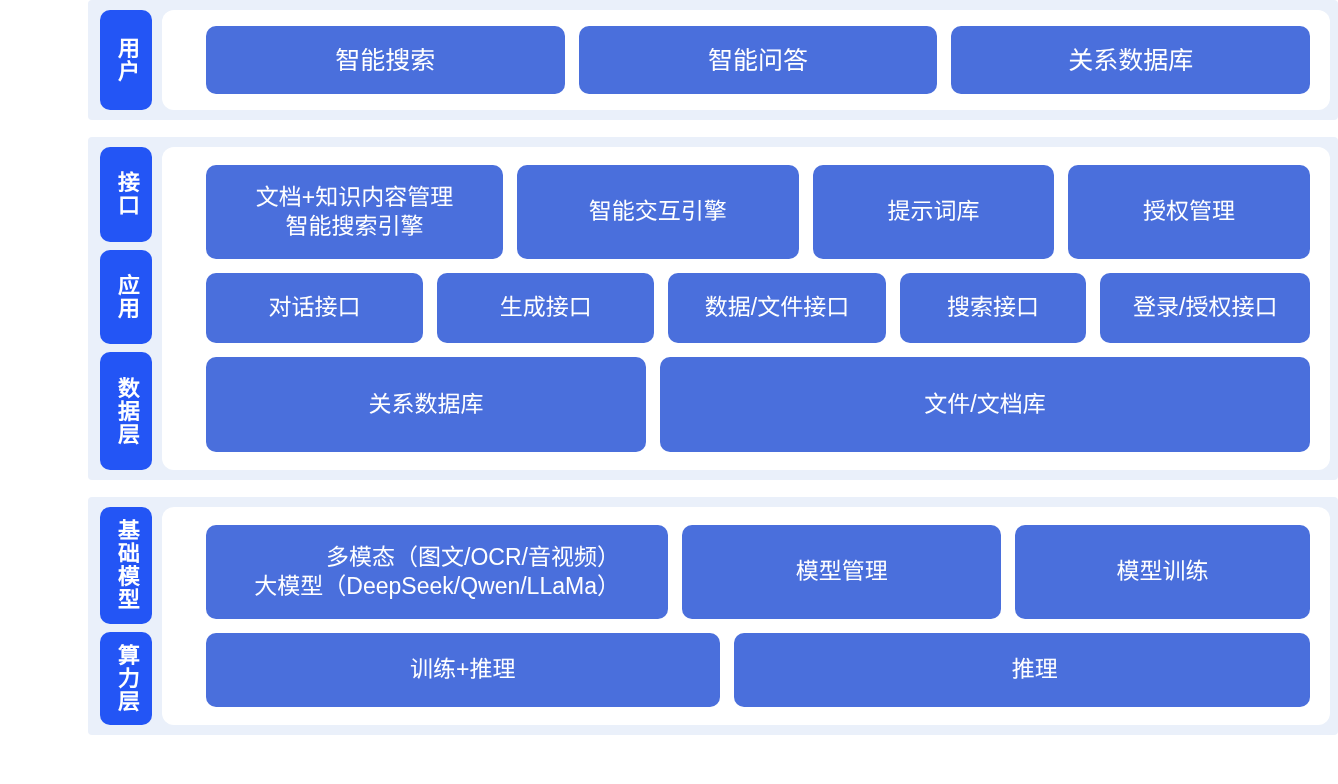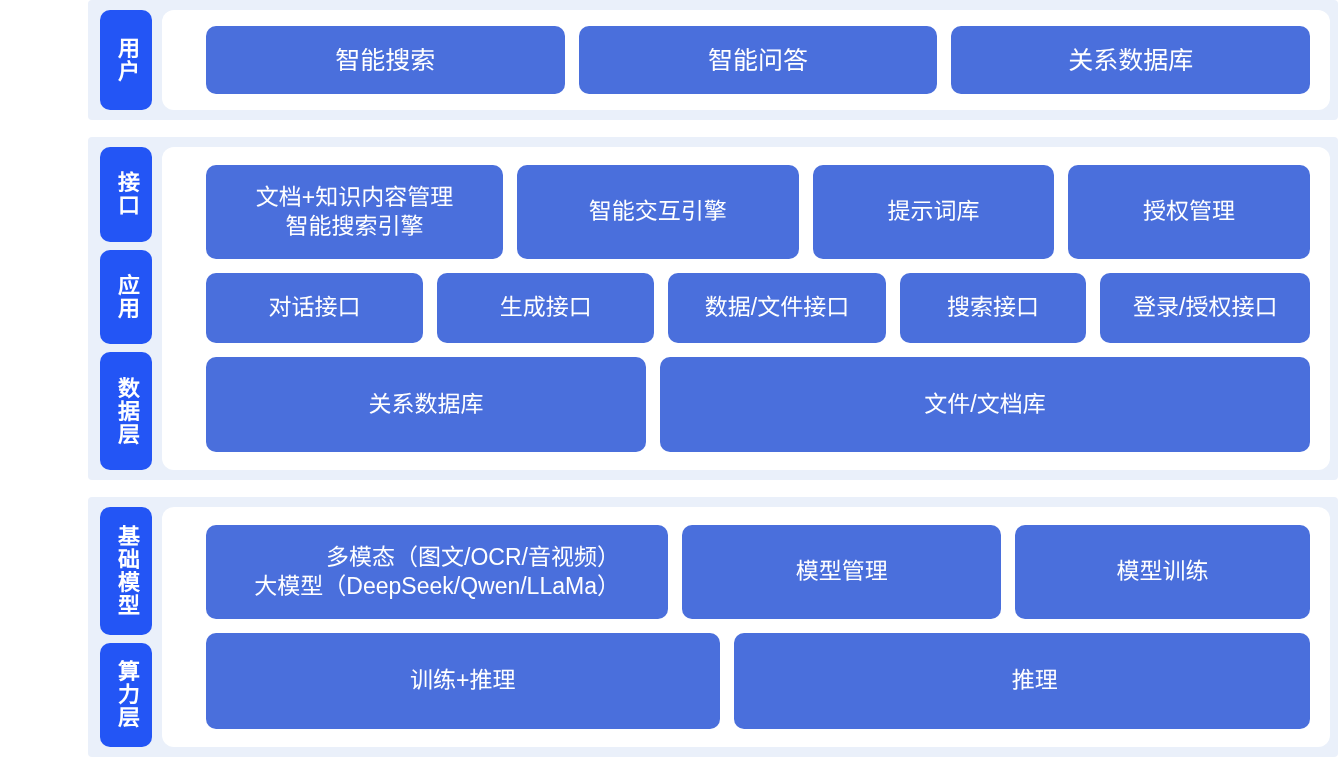--- a/index.html
+++ b/index.html
@@ -104,21 +104,21 @@
   
   #section-user .card { padding: 16px 20px; }
   #section-user .box { height: 68px; flex: 1 1 0; }
   #section-user .label-col { width: 52px; }
 
   #section-platform .row.interfaces .box { height: 70px; }
   #section-platform .row.apps .box { height: 94px; }
   #section-platform .row.data .box { height: 95px; }
 
   #section-infra .row.models .box { height: 94px; }
-  #section-infra .row.compute .box { height: 96px; }
+  #section-infra .row.compute .box { height: 74px; }
 
   
   .f-100 { flex: 1 1 0; }
   .f-110 { flex: 1.10 1 0; }
   .f-115 { flex: 1.15 1 0; }
   .f-125 { flex: 1.25 1 0; }
   .f-130 { flex: 1.30 1 0; }
   .f-140 { flex: 1.40 1 0; }
   .f-150 { flex: 1.50 1 0; }
   .f-165 { flex: 1.65 1 0; }

